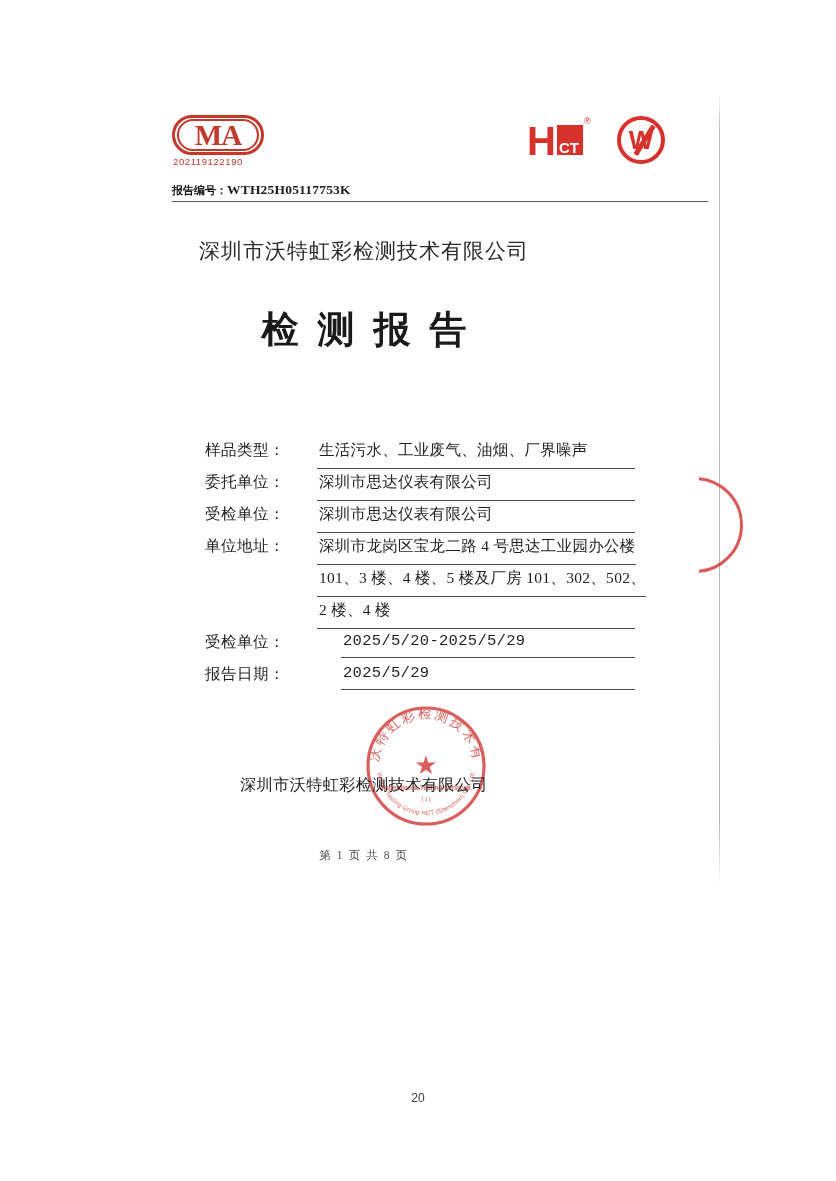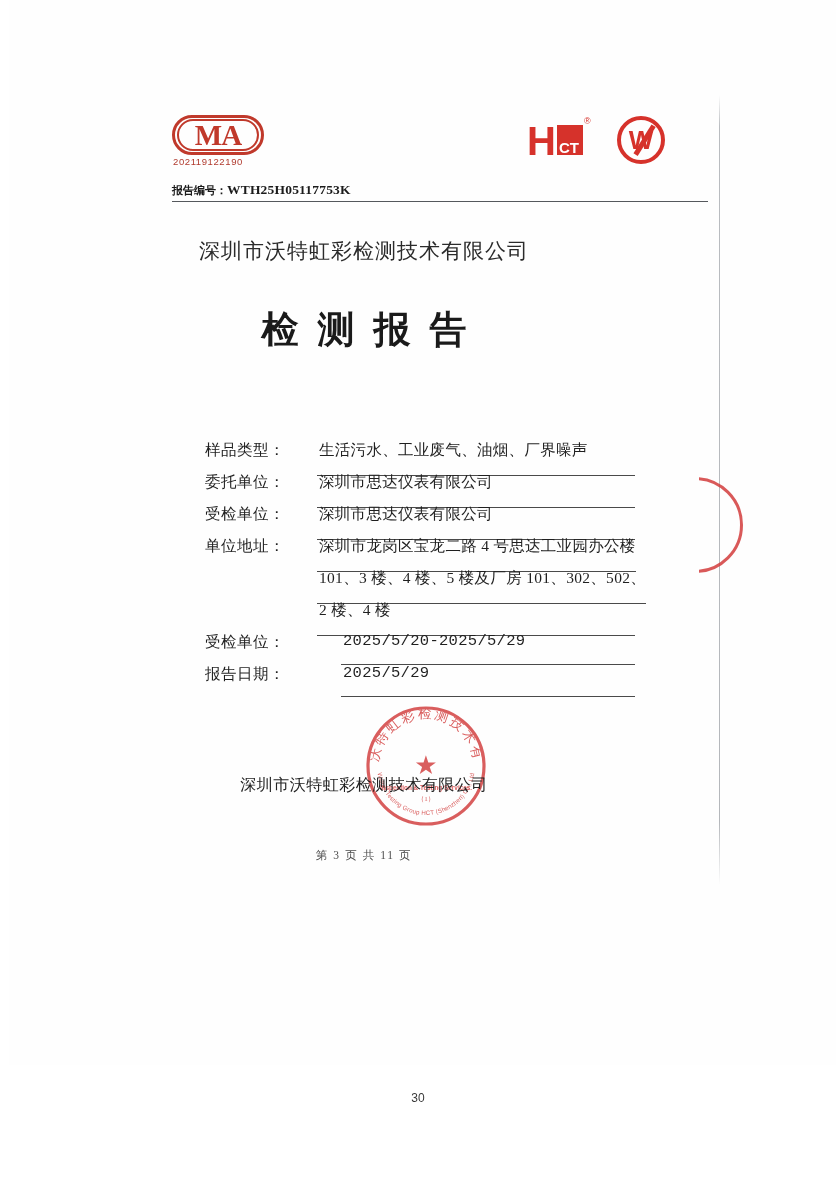--- a/index.html
+++ b/index.html
@@ -212,21 +212,21 @@
     color: #1f1f1f;
     letter-spacing: 0.5px;
     white-space: nowrap;
     padding-bottom: 4px;
   }
   .info-value {
     flex: 1 1 auto;
     border-bottom: 1px solid #4a4a4a;
     font-size: 15.5px;
     color: #1f1f1f;
-    padding-bottom: 14px;
+    padding-bottom: 7px;
     padding-left: 2px;
     white-space: nowrap;
     letter-spacing: 0.3px;
   }
   .info-value.num {
     font-family: Liberation Mono, monospace;
     margin-left: 24px;
   }
 
   
@@ -378,21 +378,21 @@
       <text x="62" y="86" text-anchor="middle" font-family="'Liberation Sans', sans-serif" font-size="6.4" font-weight="bold" fill="#d23c3c">Inspection &amp; Testing Services.</text>
       <text x="62" y="97" text-anchor="middle" font-family="'Liberation Serif', serif" font-size="7" fill="#d23c3c">（1）</text>
       <text font-family="'Liberation Sans', sans-serif" font-size="6.2" fill="#d23c3c" letter-spacing="0.2">
         <textPath href="#sealArcBottom2" startOffset="50%" text-anchor="middle">Waltek Testing Group HCT (Shenzhen) Co., Ltd</textPath>
       </text>
     </svg>
   </div>
 
   <div id="seal-company">深圳市沃特虹彩检测技术有限公司</div>
 
-  <div id="page-of">第 3 页 共 11 页</div>
+  <div id="page-of">第 1 页 共 8 页</div>
 
   <div id="edge-seal">
     <div class="arc"></div>
   </div>
 
 </div>
 
-<div id="folio">30</div>
+<div id="folio">20</div>
 
 </body></html>

